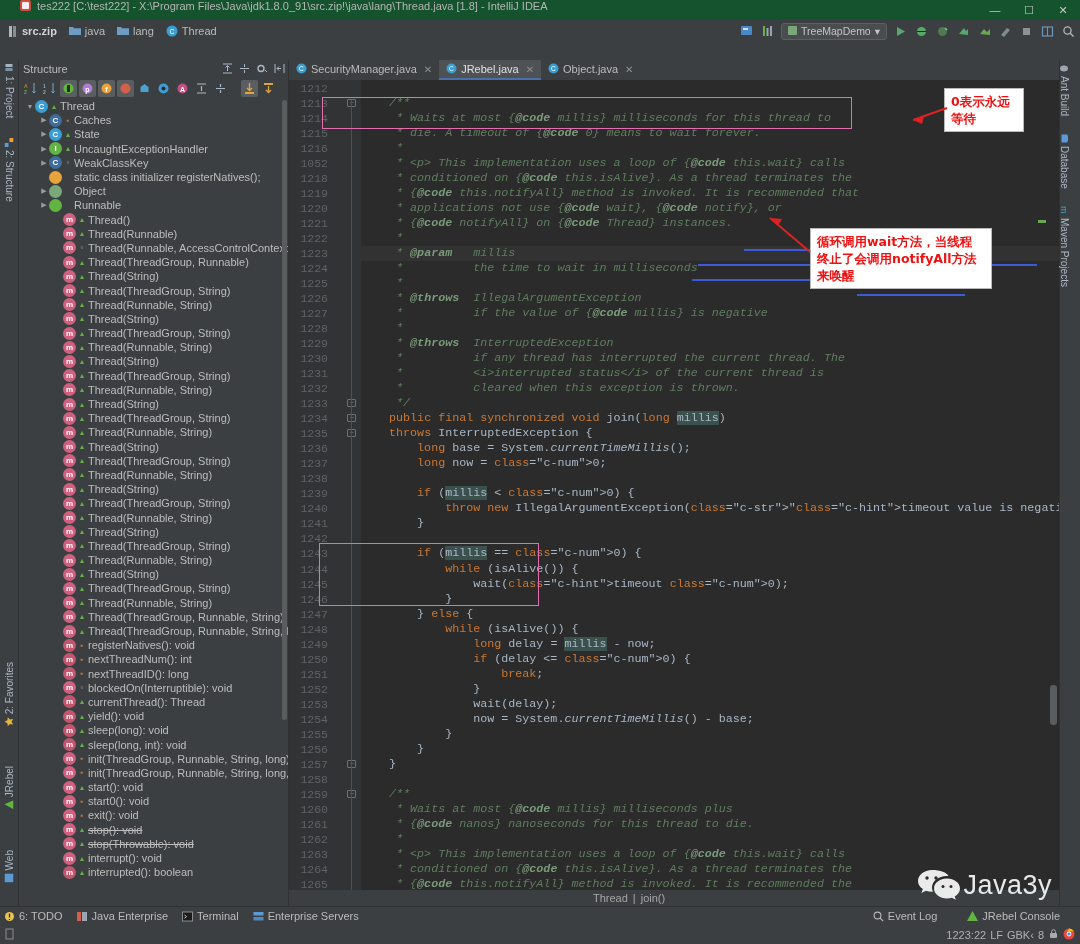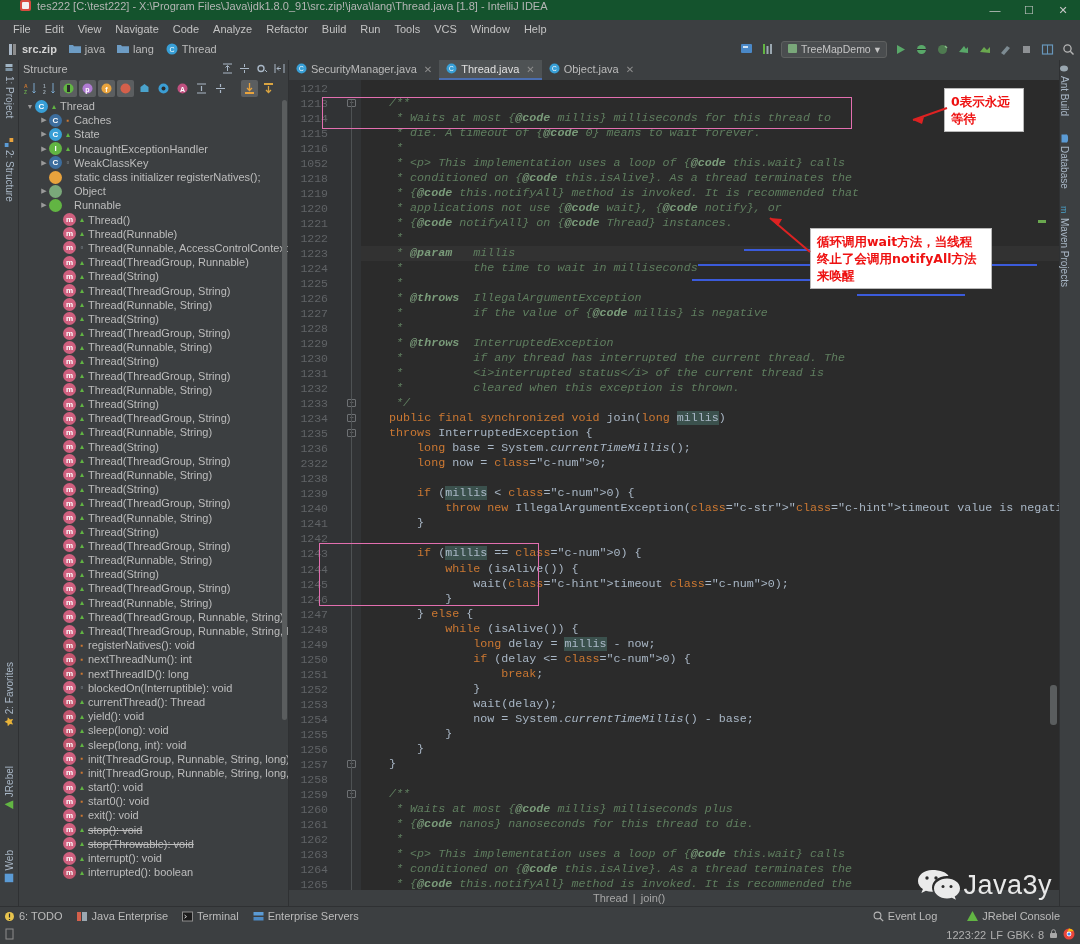--- a/index.html
+++ b/index.html
@@ -160,35 +160,20 @@
   <div class="titlebar">
     <div class="title-ico"></div>
     <div class="title-text">tes222 [C:\test222] - X:\Program Files\Java\jdk1.8.0_91\src.zip!\java\lang\Thread.java [1.8] - IntelliJ IDEA</div>
     <div class="win-btns">
       <div class="win-btn">—</div>
       <div class="win-btn">☐</div>
       <div class="win-btn close">✕</div>
     </div>
   </div>
 
-  <div class="menubar">
-    <div class="menu-item">File</div>
-    <div class="menu-item">Edit</div>
-    <div class="menu-item">View</div>
-    <div class="menu-item">Navigate</div>
-    <div class="menu-item">Code</div>
-    <div class="menu-item">Analyze</div>
-    <div class="menu-item">Refactor</div>
-    <div class="menu-item">Build</div>
-    <div class="menu-item">Run</div>
-    <div class="menu-item">Tools</div>
-    <div class="menu-item">VCS</div>
-    <div class="menu-item">Window</div>
-    <div class="menu-item">Help</div>
-  </div>
 
   <div class="navbar">
     <div class="crumb bold">
       <span class="ci">
         <svg width="10" height="11" viewBox="0 0 10 11">
             <rect x="1" y="0" width="3" height="11" fill="#a9b7c6"></rect>
             <rect x="5" y="0" width="3" height="11" fill="#8c8c8c"></rect>
           </svg>
       </span>
       <span>src.zip</span>
@@ -789,21 +774,21 @@
           <span>SecurityManager.java</span>
           <span class="x">✕</span>
         </div>
         <div class="tab active">
           <span>
             <svg width="11" height="11" viewBox="0 0 11 11">
                 <circle cx="5.5" cy="5.5" r="5" fill="#389fd6"></circle>
                 <text x="5.5" y="8.3" font-size="6.6" fill="#fff" text-anchor="middle" font-family="Liberation Sans">C</text>
               </svg>
           </span>
-          <span>Thread.java</span>
+          <span>JRebel.java</span>
           <span class="x">✕</span>
         </div>
         <div class="tab">
           <span>
             <svg width="11" height="11" viewBox="0 0 11 11">
                 <circle cx="5.5" cy="5.5" r="5" fill="#389fd6"></circle>
                 <text x="5.5" y="8.3" font-size="6.6" fill="#fff" text-anchor="middle" font-family="Liberation Sans">C</text>
               </svg>
           </span>
           <span>Object.java</span>
@@ -832,21 +817,21 @@
             <div class="cl">1227</div>
             <div class="cl">1228</div>
             <div class="cl">1229</div>
             <div class="cl">1230</div>
             <div class="cl">1231</div>
             <div class="cl">1232</div>
             <div class="cl">1233</div>
             <div class="cl">1234</div>
             <div class="cl">1235</div>
             <div class="cl">1236</div>
-            <div class="cl">2322</div>
+            <div class="cl">1237</div>
             <div class="cl">1238</div>
             <div class="cl">1239</div>
             <div class="cl">1240</div>
             <div class="cl">1241</div>
             <div class="cl">1242</div>
             <div class="cl">1243</div>
             <div class="cl">1244</div>
             <div class="cl">1245</div>
             <div class="cl">1246</div>
             <div class="cl">1247</div>

